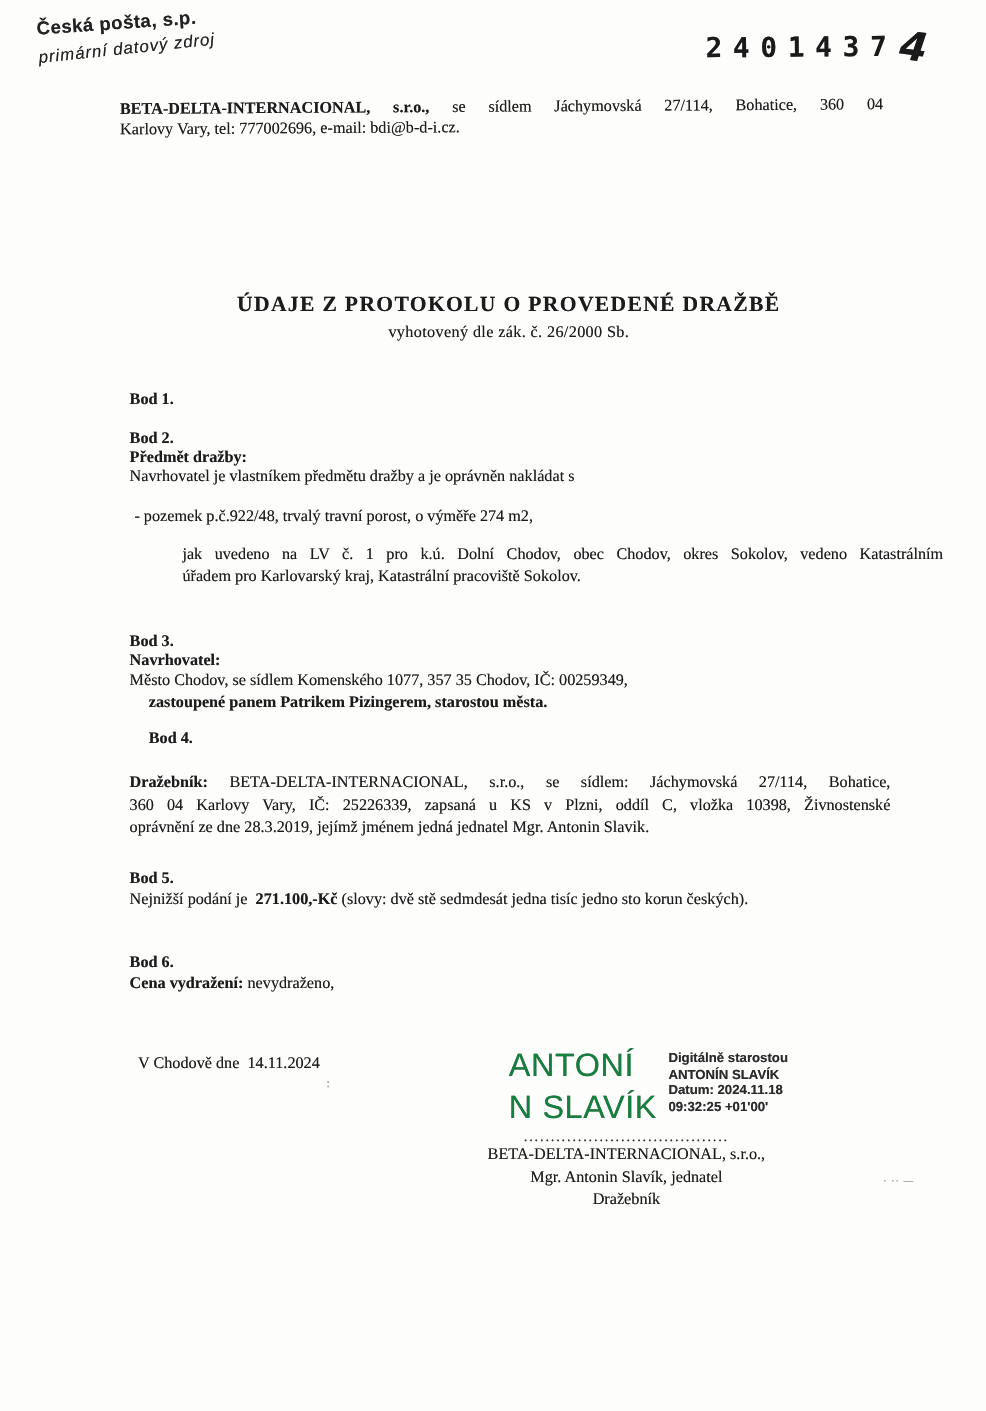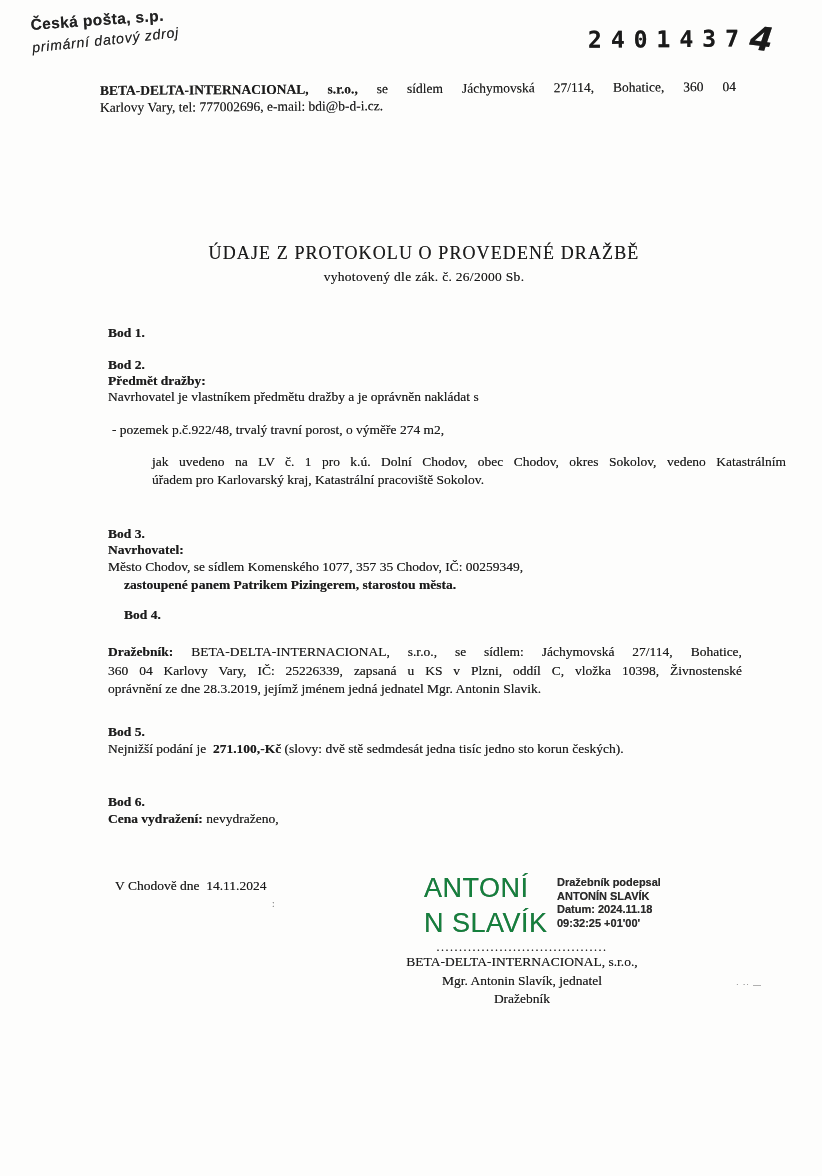--- a/index.html
+++ b/index.html
@@ -19,21 +19,21 @@
   
   .refstamp { left:588px; top:20px; font-family:"DejaVu Sans Mono", monospace;
               font-weight:bold; font-size:23px; letter-spacing:9px; color:#1a1a1a; transform:rotate(-.5deg); }
   .refdigit { font-family:"DejaVu Sans", sans-serif; font-style:italic; font-weight:bold;
               font-size:33px; letter-spacing:0; display:inline-block; transform:rotate(8deg); vertical-align:-4px; margin-left:2px; }
   
   .letterhead { left:100px; top:80px; width:636px; transform:rotate(-.35deg); }
   .jline { text-align:justify; text-align-last:justify; }
   
   .titleblock { left:94px; top:243px; width:660px; text-align:center; }
-  .title-main { font-weight:normal; font-size:18px; letter-spacing:1.1px; }
+  .title-main { font-weight:bold; font-size:18px; letter-spacing:1.1px; }
   .title-sub { font-size:13.5px; margin-top:5px; letter-spacing:.3px; }
   
   .sigbig { left:424px; top:871px; font-family:"Liberation Sans", sans-serif;
             font-size:27px; line-height:35px; color:#15803d; letter-spacing:.5px; }
   .sigsmall { left:557px; top:876px; font-family:"Liberation Sans", sans-serif;
               font-size:11px; line-height:13.5px; color:#2b2b2b; font-weight:bold; }
   .sigfooter { left:393px; top:941px; width:258px; text-align:center; }
   .dotline { font-size:12px; letter-spacing:1.5px; line-height:12px; color:#2a2a2a; }
   .sigfooter .doc { line-height:18.5px; }
   .speck { color:#9a9a9a; font-size:8px; letter-spacing:1px; }
@@ -88,21 +88,21 @@
   <div class="abs doc b" style="left:108px;top:793px;">Bod 6.</div>
   <div class="abs doc" style="left:108px;top:810px;"><span class="b">Cena vydražení:</span><span> nevydraženo,</span></div>
 
   <div class="abs doc" style="left:115px;top:877px;white-space:pre-wrap;">V Chodově dne  14.11.2024</div>
 
   <div class="abs sigbig">
     <div>ANTONÍ</div>
     <div>N SLAVÍK</div>
   </div>
   <div class="abs sigsmall">
-    <div>Dražebník podepsal</div>
+    <div>Digitálně starostou</div>
     <div>ANTONÍN SLAVÍK</div>
     <div>Datum: 2024.11.18</div>
     <div>09:32:25 +01'00'</div>
   </div>
 
   <div class="abs sigfooter">
     <div class="dotline">......................................</div>
     <div class="doc">BETA-DELTA-INTERNACIONAL, s.r.o.,</div>
     <div class="doc">Mgr. Antonin Slavík, jednatel</div>
     <div class="doc">Dražebník</div>

